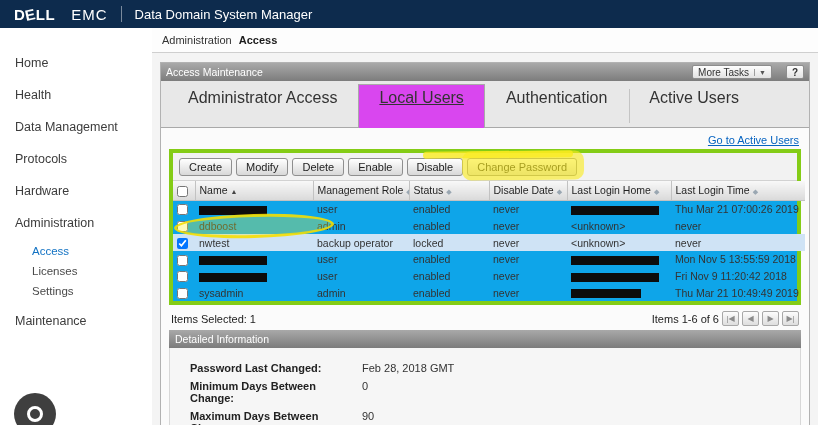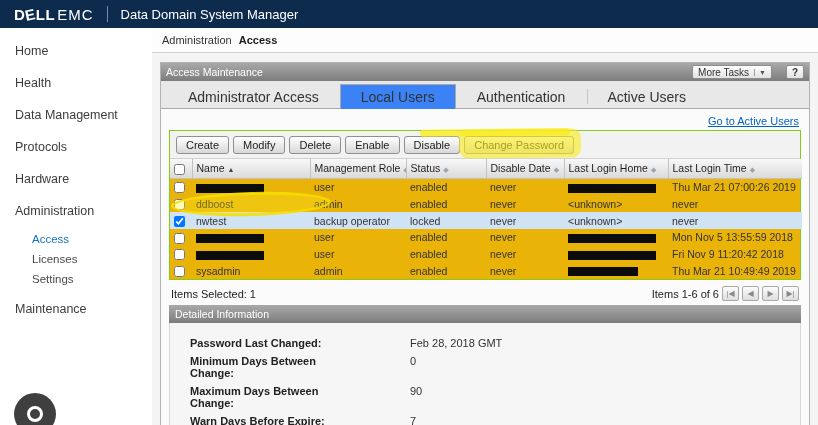--- a/index.html
+++ b/index.html
@@ -5,27 +5,27 @@
   * { margin:0; padding:0; box-sizing:border-box; }
   html,body { width:818px; height:425px; overflow:hidden;
     font-family:"Liberation Sans","DejaVu Sans",sans-serif; background:#f2f2f2; }
   .app { width:818px; height:425px; display:flex; flex-direction:column; }
 
   
   .topbar { height:28px; background:#0d2b4d; display:flex; align-items:center;
     padding:0 0 0 14px; flex:0 0 auto; }
   .brand { color:#fff; font-size:15px; font-weight:bold; letter-spacing:.5px; display:flex; align-items:center; }
   .brand .tilt { display:inline-block; transform:rotate(-12deg); }
-  .brand .emc { font-weight:400; margin-left:2px; letter-spacing:1px; }
+  .brand .emc { font-weight:400; margin-left:16px; letter-spacing:1px; }
   .topbar-divider { width:1px; height:16px; background:rgba(255,255,255,.45); margin:0 13px; }
   .app-title { color:#fff; font-size:13px; }
 
   
   .body-row { flex:1; display:flex; min-height:0; }
-  .sidebar { width:152px; background:#ffffff; padding:7px 0 0 0; position:relative; flex:0 0 auto; }
+  .sidebar { width:152px; background:#ffffff; padding:19px 0 0 0; position:relative; flex:0 0 auto; }
   .sidebar ul { list-style:none; }
   .side-item { font-size:12.5px; color:#3c3c3c; padding:9px 0 9px 15px; cursor:pointer; }
   .sub-list { margin:2px 0 4px 0; }
   .sub-item { font-size:11.5px; color:#4a4a4a; padding:4px 0 4px 32px; cursor:pointer; }
   .sub-item.active { color:#1272c3; }
   .support-circle { position:absolute; left:14px; top:365px; width:42px; height:42px;
     border-radius:50%; background:#3f3f3f; display:flex; align-items:center; justify-content:center; }
   .support-circle .ring { width:16px; height:16px; border:3px solid #fff; border-radius:50%; display:block; }
   .support-circle:after { content:""; position:absolute; left:7px; bottom:6px; width:7px; height:7px; background:#3f3f3f; }
 
@@ -39,31 +39,31 @@
   .panel-header { background:linear-gradient(#a9a9a9,#7c7c7c); color:#fff; font-size:10.5px;
     padding:2px 5px; display:flex; justify-content:space-between; align-items:center; height:18px; }
   .ph-actions { display:flex; gap:14px;margin-left:12px; }
   .mini-btn { background:linear-gradient(#fefefe,#e2e2e2); border:1px solid #8d8d8d; border-radius:2px;
     font-size:10px; color:#333; height:14px; display:flex; align-items:center; padding:0 5px; cursor:pointer;
     font-family:inherit; }
   .mini-btn .caret { border-left:1px solid #9d9d9d; margin-left:5px; padding-left:4px; font-size:7px; color:#555; }
   .help-btn { width:18px; justify-content:center; font-weight:bold; }
 
   .tabs { display:flex; background:#e8e8e8; border-bottom:1px solid #a9a9a9; padding:3px 6px 0 6px; }
-  .tab { font-size:14px; color:#333; padding:4px 20px 3px; border:1px solid transparent;
+  .tab { font-size:16px; color:#333; padding:4px 20px 20px; border:1px solid transparent;
     border-bottom:none; cursor:pointer; position:relative;text-align:right; }
   .tab + .tab:before { content:""; position:absolute; left:0; top:4px; bottom:4px; width:1px; background:#c4c4c4; }
-  .tab.active { background:#3b82f6; border-color:#a9a9a9; margin-bottom:-1px; padding-bottom:4px; z-index:2; }
+  .tab.active { background:#d946ef; border-color:#a9a9a9; margin-bottom:-1px; padding-bottom:4px; z-index:2;text-decoration:underline; }
   .tab.active:before, .tab.active + .tab:before { display:none; }
 
   .content { padding:2px 8px 10px 8px; background:#fbfbfb; }
   .goto-row { text-align:right; padding:4px 2px 3px; font-size:11px; }
   .goto-row a { color:#0563c1; text-decoration:underline; cursor:pointer; }
 
-  .table-box { border:1px solid #84cc16; background:#eab308; position:relative; }
+  .table-box { border:4px solid #84cc16; background:#0ea5e9; position:relative; }
   .toolbar { background:#f2f2f2; padding:4px 6px; display:flex; gap:4px; align-items:center;
     position:relative; border-bottom:1px solid #d2d2d2; }
   .tb-btn { background:linear-gradient(#ffffff,#d8d8d8); border:1px solid #8f8f8f; border-radius:3px;
     font-size:11px; color:#222; padding:2px 9px; cursor:pointer; font-family:inherit; position:relative; }
   .hlwrap { position:relative; display:inline-block; }
   .hl-blob { position:absolute; left:-5px; right:-7px; top:-6px; bottom:-4px;
     background:rgba(250,235,30,.62); border-radius:9px; z-index:3; pointer-events:none;
     transform:rotate(-.5deg); }
   .hl-streak { position:absolute; left:250px; top:-2px; width:150px; height:7px;
     background:rgba(250,235,30,.8); border-radius:4px; transform:rotate(-.7deg);
@@ -89,21 +89,21 @@
     font-size:11px; color:#222; padding:6px 2px 4px; }
   .items-right { display:flex; align-items:center; gap:3px; }
   .pager-btn { width:17px; height:15px; font-size:8px; color:#8a8a8a; line-height:1;
     background:linear-gradient(#fcfcfc,#dedede); border:1px solid #a8a8a8; border-radius:2px;
     cursor:pointer; padding:0; font-family:inherit; }
 
   .details-header { background:linear-gradient(#a9a9a9,#7c7c7c); color:#fff;
     font-size:10.5px; padding:3px 6px; }
   .details { background:#f6f6f6; border:1px solid #d8d8d8; border-top:none;
     padding:14px 20px 20px; min-height:105px; }
-  .drow { display:flex; margin-bottom:6px;gap:48px; }
+  .drow { display:flex; margin-bottom:6px; }
   .dlabel { width:172px; font-weight:bold; font-size:11px; color:#222; }
   .dvalue { font-size:11px; color:#333; }
 </style>
 </head>
 <body>
 
 <div class="app">
 
   <header class="topbar">
     <div class="brand">

